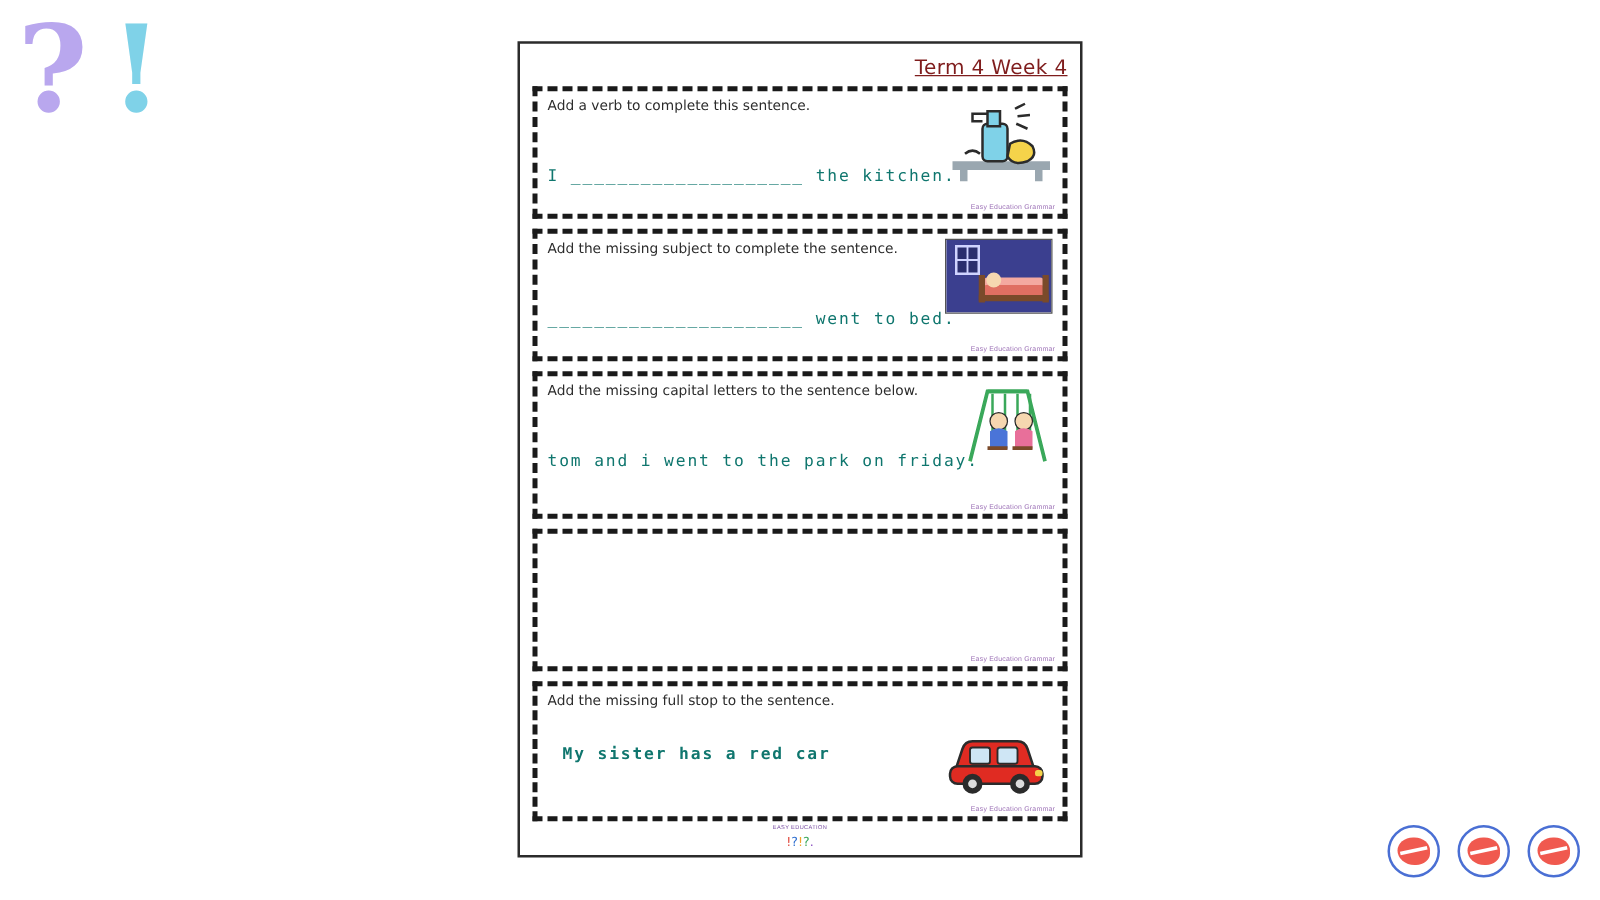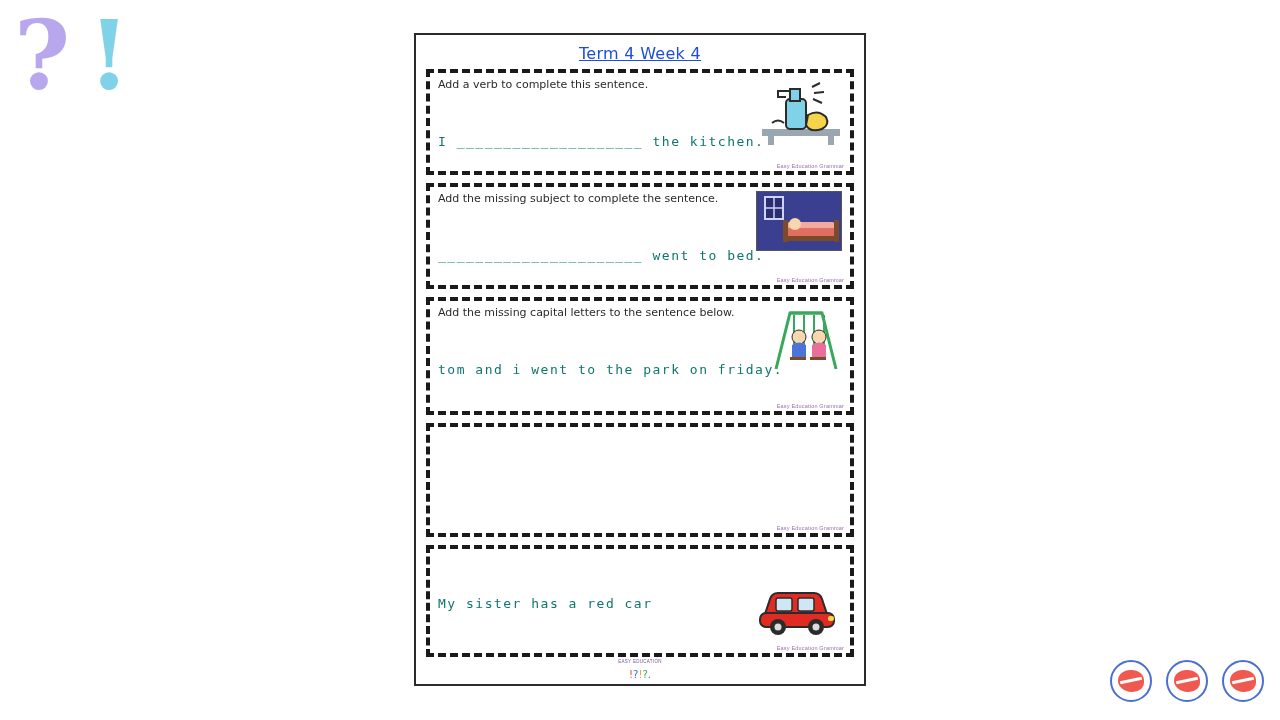--- a/index.html
+++ b/index.html
@@ -90,24 +90,24 @@
     left: 414px;
     top: 33px;
     width: 452px;
     height: 653px;
     background: #ffffff;
     border: 2px solid #2b2b2b;
     box-sizing: border-box;
     padding: 6px 10px 4px 10px;
   }
   .page-title {
-    text-align: center;
+    text-align: right;
     font-family: "DejaVu Sans", sans-serif;
     font-size: 16px;
-    color: #1d4ed8;
+    color: #7f1d1d;
     text-decoration: underline;
     margin: 3px 0 6px 0;
     letter-spacing: 0.3px;
   }
 
   .qbox {
     position: relative;
     border: 4px dashed #1a1a1a;
     box-sizing: border-box;
     margin-bottom: 8px;
@@ -141,21 +141,21 @@
   
   #box1 { height: 106px; }
   #box1 .q-sentence { position: absolute; left: 8px; bottom: 22px; }
   #box2 { height: 106px; }
   #box2 .q-sentence { position: absolute; left: 8px; bottom: 22px; }
   #box3 { height: 118px; }
   #box3 .q-sentence { position: absolute; left: 8px; bottom: 34px; text-align: center; }
   #box4 { height: 114px; }
   #box4 .q-sentence { position: absolute; left: 8px; bottom: 28px; }
   #box5 { height: 112px; }
-  #box5 .q-sentence { position: absolute; left: 8px; bottom: 42px; }
+  #box5 .q-sentence { position: absolute; left: 20px; bottom: 42px; font-weight: bold; }
 
   
   .art {
     position: absolute;
     right: 8px;
     top: 6px;
   }
   .art-spray { width: 82px; height: 68px; }
   .art-bed { width: 84px; height: 58px; border: 1px solid #555; }
   .art-swing { width: 72px; height: 66px; }
@@ -261,20 +261,21 @@
       </div>
       <div class="q-sentence">tom and i went to the park on friday.</div>
       <div class="brand">Easy Education Grammar</div>
     </div>
 
     <div class="qbox" id="box4">
       <div class="brand">Easy Education Grammar</div>
     </div>
 
     <div class="qbox" id="box5">
+      <div class="q-prompt">Add the missing full stop to the sentence.</div>
       <div class="art art-car">
         <svg viewBox="0 0 82 54" width="82" height="54">
           <path d="M8 34 L14 16 q2 -6 8 -6 L58 10 q6 0 8 6 L72 34 Z" fill="#e02b22" stroke="#2b2b2b" stroke-width="2"></path>
           <rect x="4" y="30" width="74" height="14" rx="6" fill="#e02b22" stroke="#2b2b2b" stroke-width="2"></rect>
           <rect x="20" y="15" width="16" height="13" rx="2" fill="#cfe6f5" stroke="#2b2b2b" stroke-width="1.5"></rect>
           <rect x="42" y="15" width="16" height="13" rx="2" fill="#cfe6f5" stroke="#2b2b2b" stroke-width="1.5"></rect>
           <circle cx="22" cy="44" r="8" fill="#2b2b2b"></circle>
           <circle cx="22" cy="44" r="3.5" fill="#dcdcdc"></circle>
           <circle cx="60" cy="44" r="8" fill="#2b2b2b"></circle>
           <circle cx="60" cy="44" r="3.5" fill="#dcdcdc"></circle>

